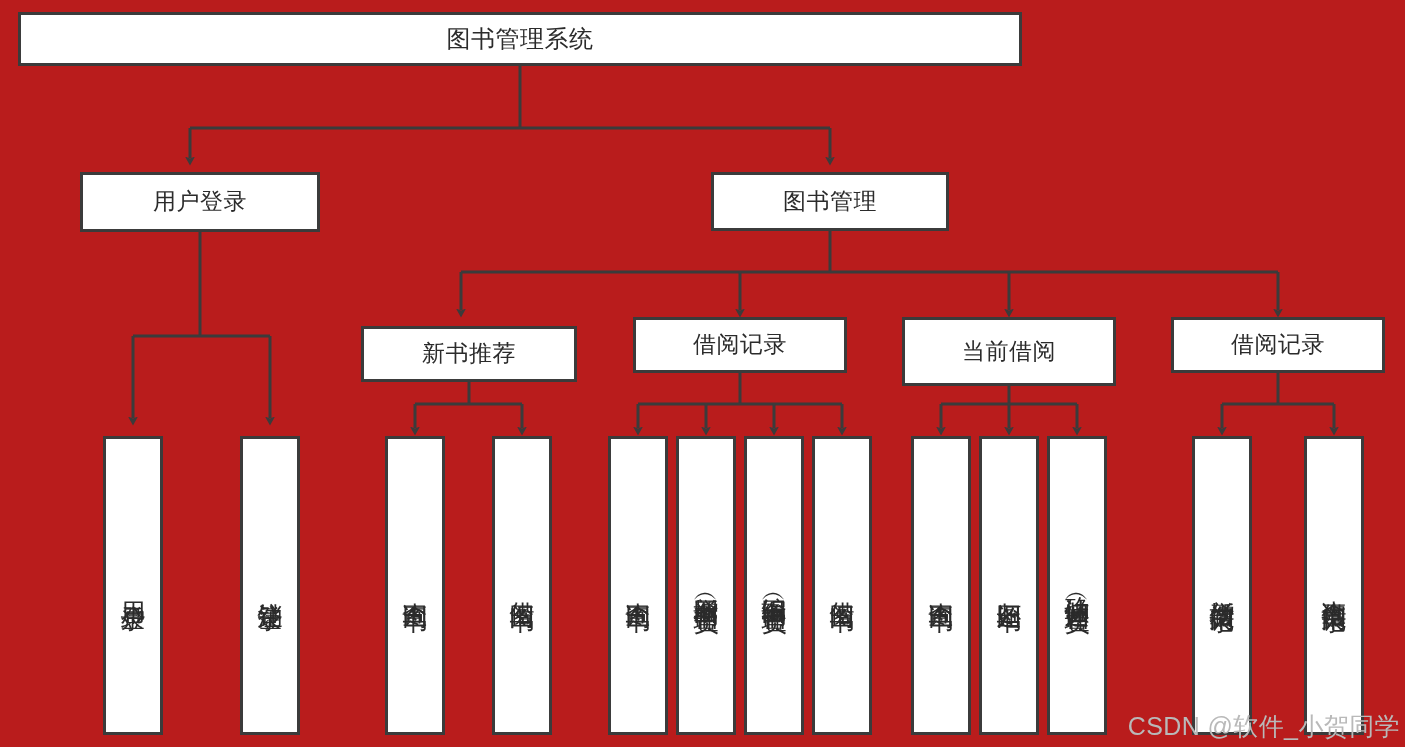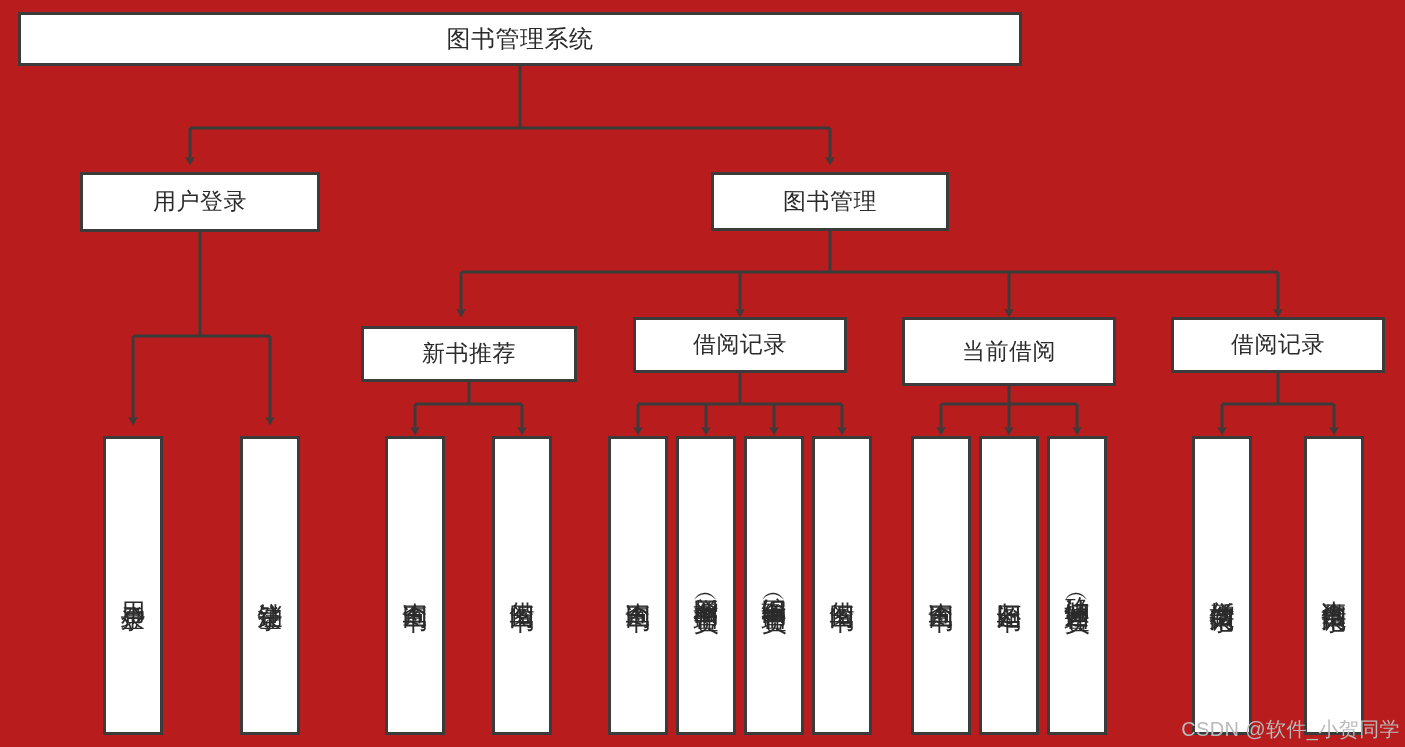--- a/index.html
+++ b/index.html
@@ -60,21 +60,21 @@
     line-height: 1.16;
     letter-spacing: 2px;
     color: #2b2b2b;
     white-space: nowrap;
     text-align: center;
   }
   .watermark {
     position: absolute;
     right: 14px;
     bottom: 4px;
-    font-size: 20px;
+    font-size: 25px;
     color: #b9b9b9;
     white-space: nowrap;
     letter-spacing: 0.4px;
   }
 </style>
 </head>
 <body>
 
 <div id="canvas">
 

